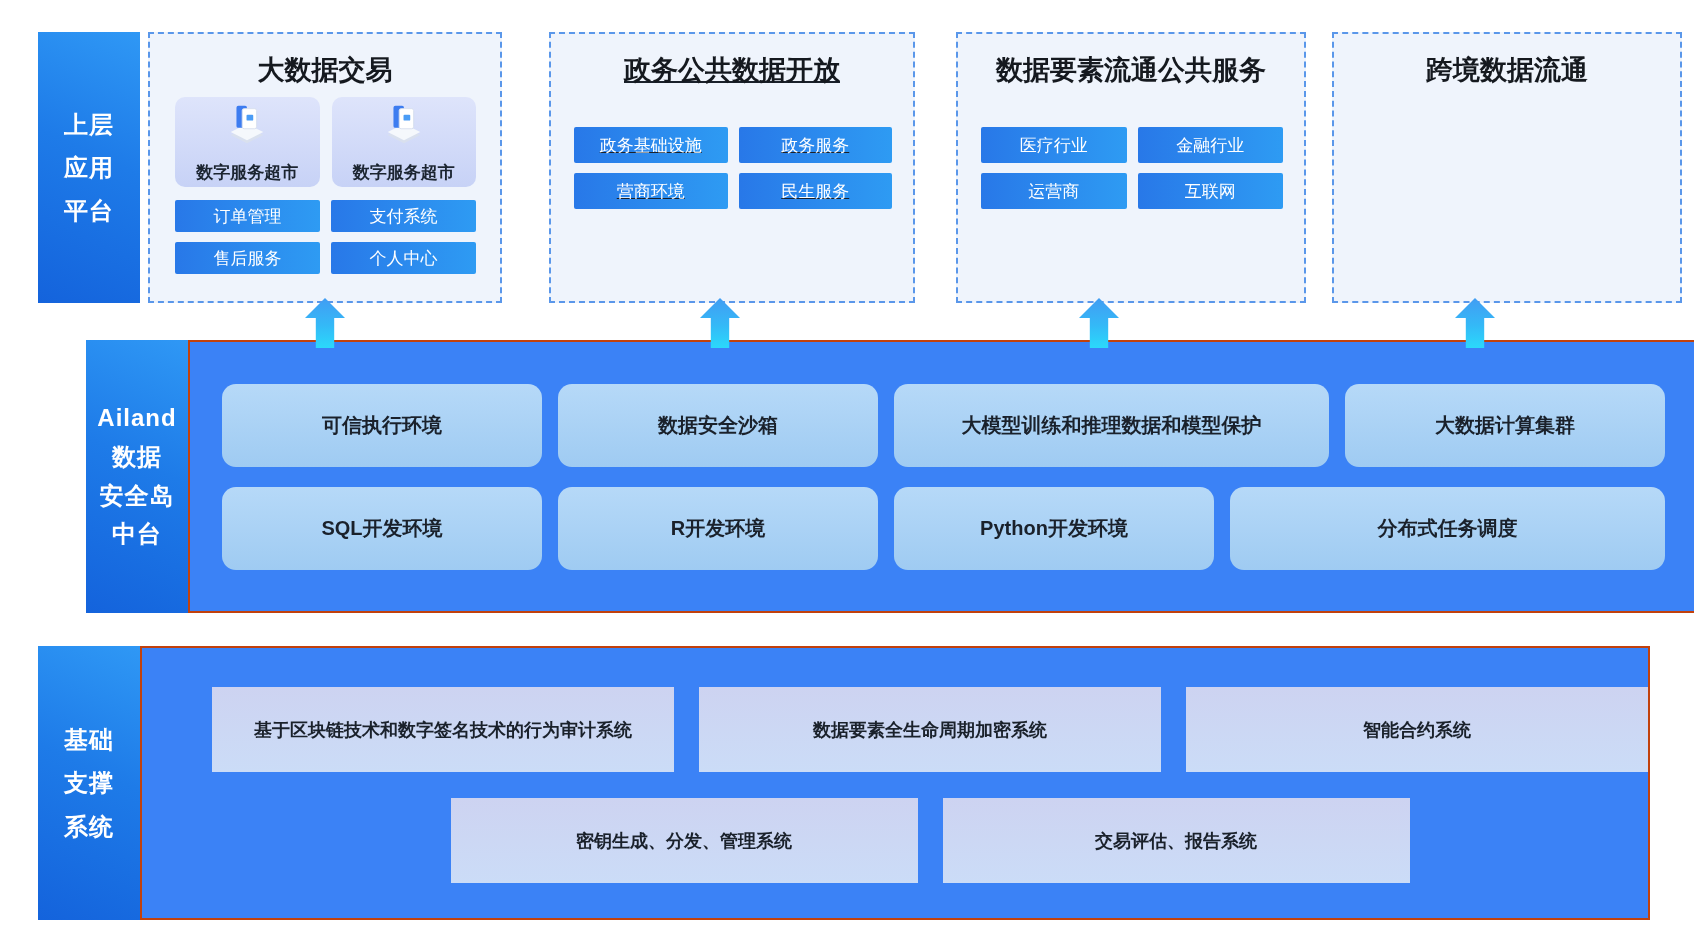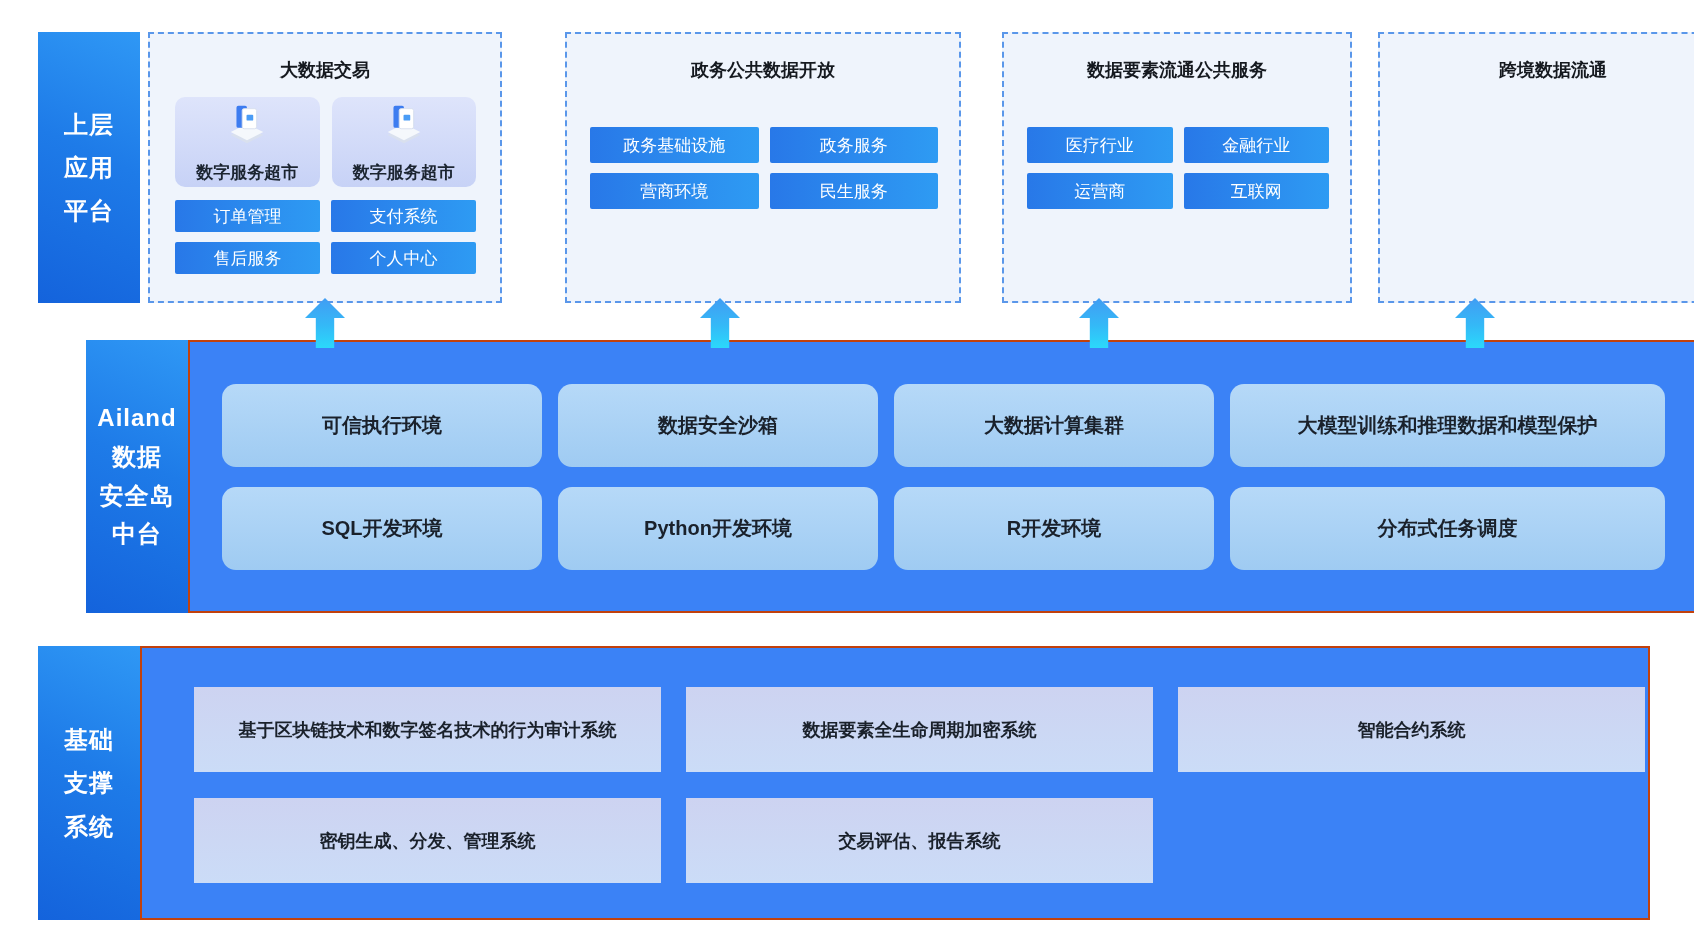--- a/index.html
+++ b/index.html
@@ -15,24 +15,24 @@
     color:#ffffff;display:flex;flex-direction:column;align-items:center;justify-content:center;
     font-size:24px;font-weight:600;line-height:1.8;letter-spacing:1px;
   }
   .middle-band .side-label{line-height:1.62;}
   
   .top-band{top:32px;height:271px;}
   .dashed-box{
     box-sizing:border-box;background:#EFF4FC;border:2px dashed #5A97EA;padding-top:21px;
   }
   .box1{width:354px;margin-left:8px;}
-  .box2{width:396px;margin-left:63px;}
+  .box2{width:366px;margin-left:47px;text-decoration:underline;}
   .box3{width:350px;margin-left:41px;}
   .box4{width:350px;margin-left:26px;}
-  .box-title{text-align:center;font-size:18px;font-weight:700;color:#15191f;height:30px;line-height:30px;}
+  .box-title{text-align:center;font-size:27px;font-weight:700;color:#15191f;height:30px;line-height:30px;}
   .cards{display:flex;gap:12px;padding:12px 24px 0 25px;}
   .icon-card{
     flex:1;height:90px;border-radius:10px;
     background:linear-gradient(180deg,#DEE4FB 0%,#C7D2F6 100%);
     display:flex;flex-direction:column;align-items:center;justify-content:center;gap:15px;
   }
   .card-label{font-size:17px;font-weight:700;color:#1b2430;}
   .chip-grid{display:grid;grid-template-columns:1fr 1fr;gap:10px 11px;padding:0 21px 0 23px;margin-top:42px;}
   .box1 .chip-grid{margin-top:13px;padding:0 24px 0 25px;}
   .chip{
@@ -59,21 +59,21 @@
   .mid-block{
     height:83px;border-radius:14px;
     background:linear-gradient(180deg,#B6D9F8 0%,#9FCBF2 100%);
     display:flex;align-items:center;justify-content:center;
     font-size:20px;font-weight:600;color:#1a212b;text-align:center;
   }
   .mc13{width:320px;}.mc4{width:435px;}
   
   .bottom-band{top:646px;height:274px;}
   .bot-panel{width:1510px;}
-  .bot-row{display:flex;gap:25px;margin-left:52px;}
+  .bot-row{display:flex;gap:25px;margin-left:70px;justify-content:center;}
   .bot-row1{margin-top:39px;}
   .bot-row2{margin-top:26px;}
   .bot-block{
     width:467px;height:85px;
     background:linear-gradient(180deg,#CDD3F1 0%,#CBDCF7 100%);
     display:flex;align-items:center;justify-content:center;
     font-size:18px;font-weight:600;color:#1a212b;text-align:center;
   }
 </style>
 </head>
@@ -154,27 +154,27 @@
     <div class="side-label">
       <span>Ailand</span>
       <span>数据</span>
       <span>安全岛</span>
       <span>中台</span>
     </div>
     <div class="panel mid-panel">
       <div class="mid-row mid-row1">
         <div class="mid-block mc13">可信执行环境</div>
         <div class="mid-block mc13">数据安全沙箱</div>
+        <div class="mid-block mc4">大模型训练和推理数据和模型保护</div>
         <div class="mid-block mc13">大数据计算集群</div>
-        <div class="mid-block mc4">大模型训练和推理数据和模型保护</div>
       </div>
       <div class="mid-row mid-row2">
         <div class="mid-block mc13">SQL开发环境</div>
+        <div class="mid-block mc13">R开发环境</div>
         <div class="mid-block mc13">Python开发环境</div>
-        <div class="mid-block mc13">R开发环境</div>
         <div class="mid-block mc4">分布式任务调度</div>
       </div>
     </div>
   </section>
 
   <section class="band bottom-band">
     <div class="side-label">
       <span>基础</span>
       <span>支撑</span>
       <span>系统</span>

